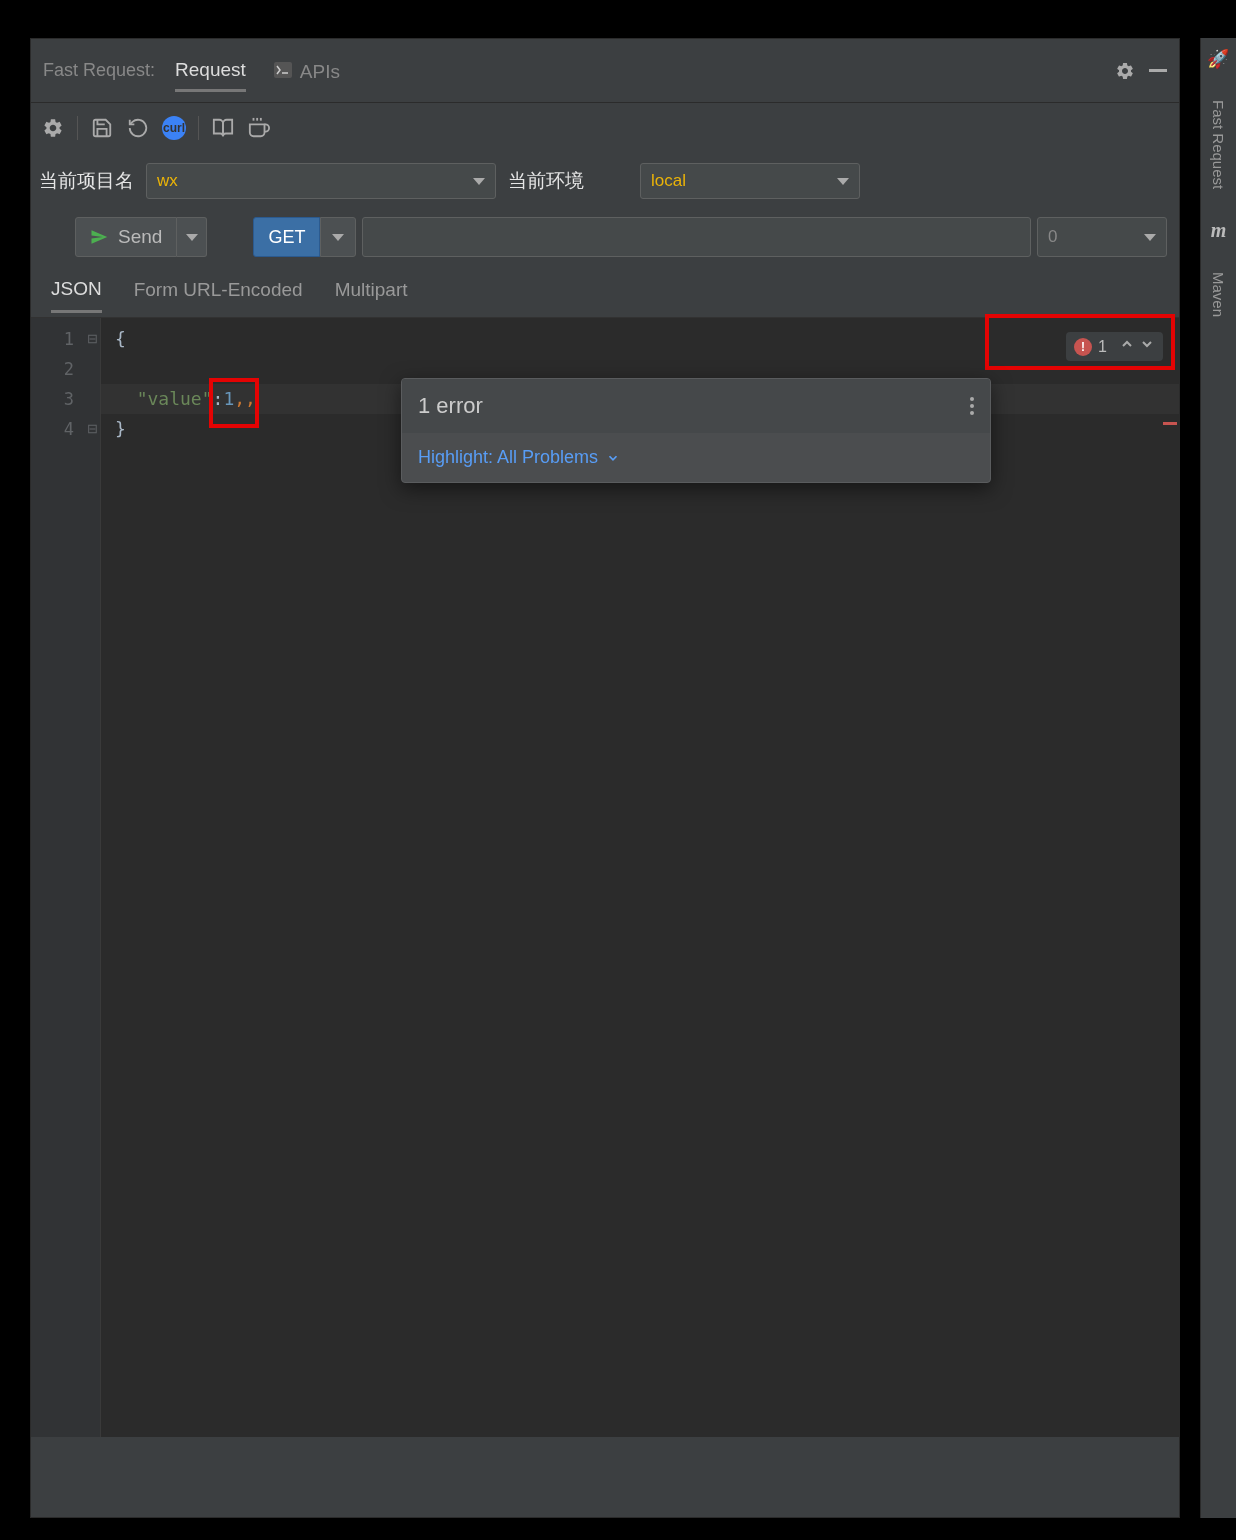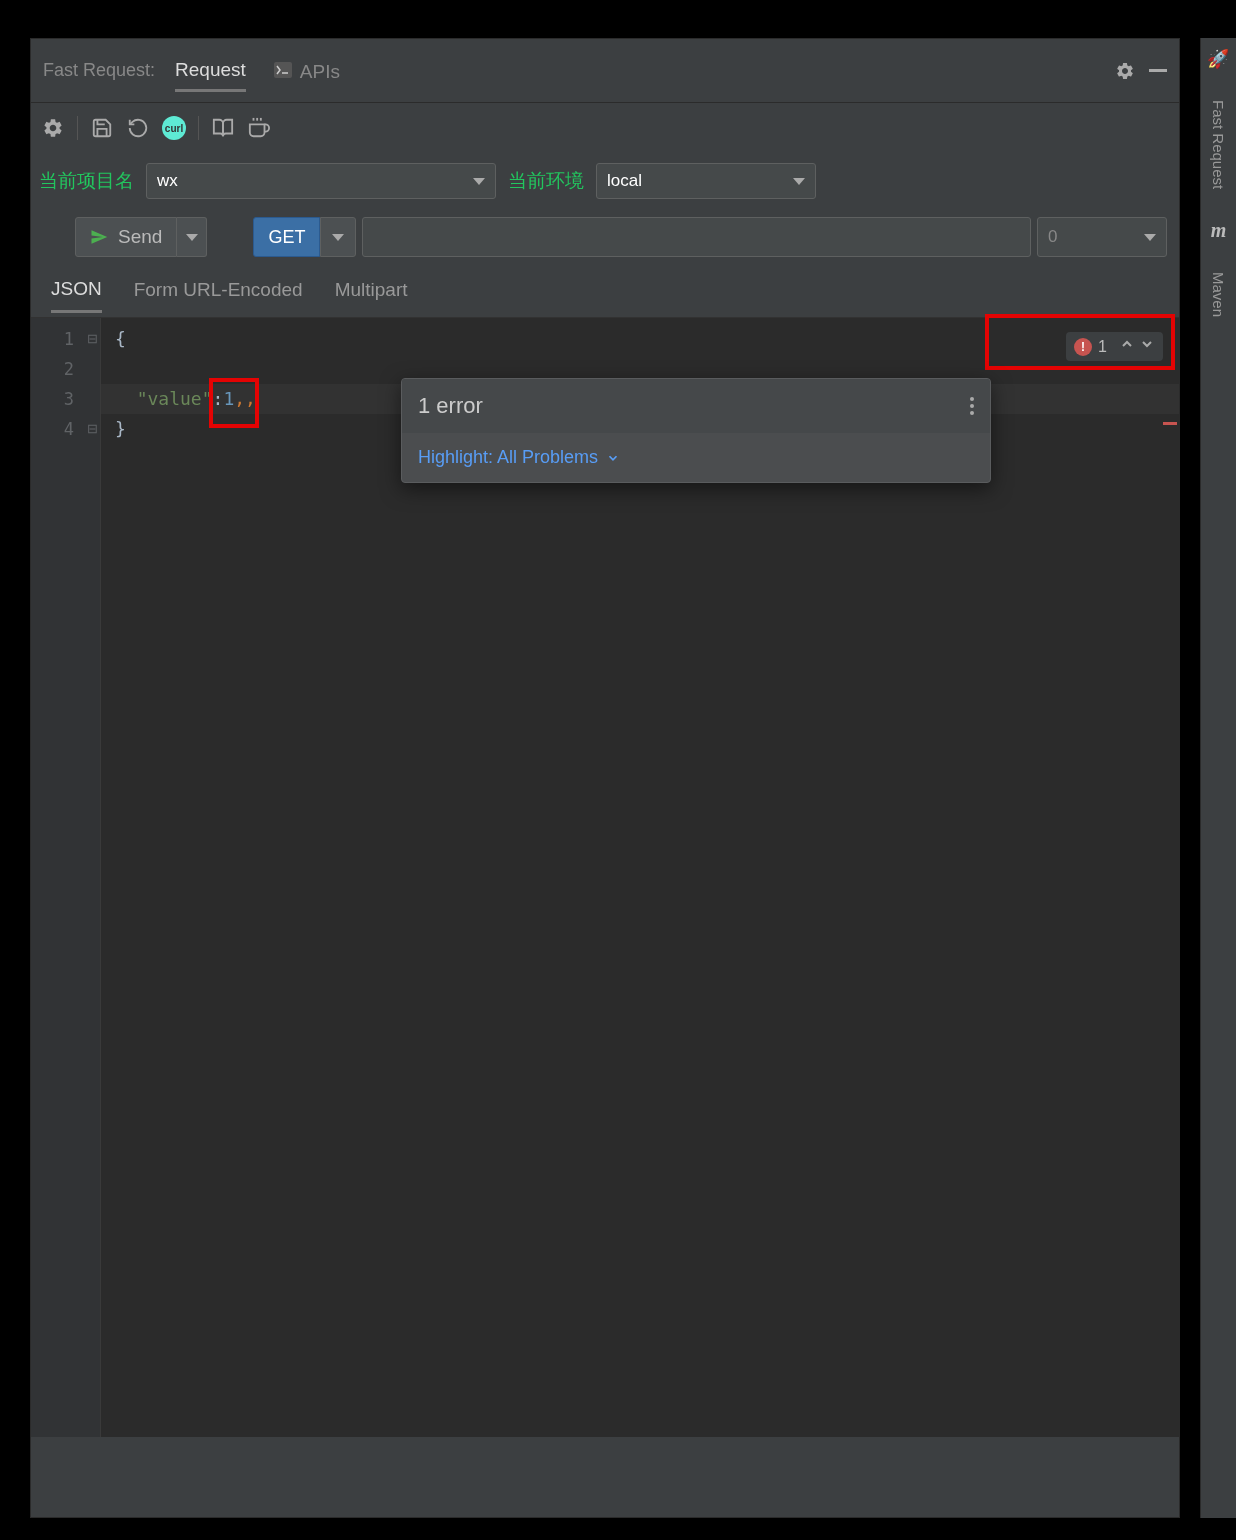--- a/index.html
+++ b/index.html
@@ -55,35 +55,35 @@
     }
     .toolbar-row .icon-btn svg { width: 22px; height: 22px; }
     .sep { width: 1px; height: 24px; background: #555; }
     .project-row {
       display: flex;
       align-items: center;
       gap: 12px;
       padding: 8px 8px;
       height: 56px;
     }
-    .label-text { color: #22c55e; font-size: 19px; }
+    .label-text { color: #e5e5e5; font-size: 19px; }
     .dropdown {
       background: #45494a;
       border: 1px solid #5e6060;
-      color: #ffffff;
+      color: #eab308;
       height: 36px;
       border-radius: 3px;
       display: flex;
       align-items: center;
       padding: 0 10px;
       justify-content: space-between;
       gap: 5px;
     }
     .dropdown.wide1 { width: 350px; }
-    .dropdown.wide2 { width: 220px; }
+    .dropdown.wide2 { width: 220px; margin-left: 44px; }
     .chev-down { width: 0; height: 0; border-left: 6px solid transparent; border-right: 6px solid transparent; border-top: 7px solid #aaa;}
     .send-row {
       display: flex;
       align-items: center;
       gap: 6px;
       padding: 8px 12px 8px 44px;
       height: 56px;
     }
     .send-btn {
       background: #4c5052;
@@ -282,21 +282,21 @@
     }
     .vert-text {
       writing-mode: vertical-rl;
       color: #999;
       font-size: 15px;
       cursor: pointer;
     }
     .error-stripe { position: absolute; right: 2px; top: 104px; width: 14px; height: 3px; background: #c75450; }
     .curl-badge {
       width: 24px; height: 24px; border-radius: 50%;
-      background: #5eead4; color: #333; font-size: 10px;
+      background: #3b82f6; color: #333; font-size: 12px;
       display: flex; align-items: center; justify-content: center;
       font-weight: bold;
     }
     .minimize { width: 18px; height: 3px; background: #aaa; cursor: pointer;}
   </style>
 </head>
 <body>
 
 <div class="main-panel">
   <div class="top-bar">

